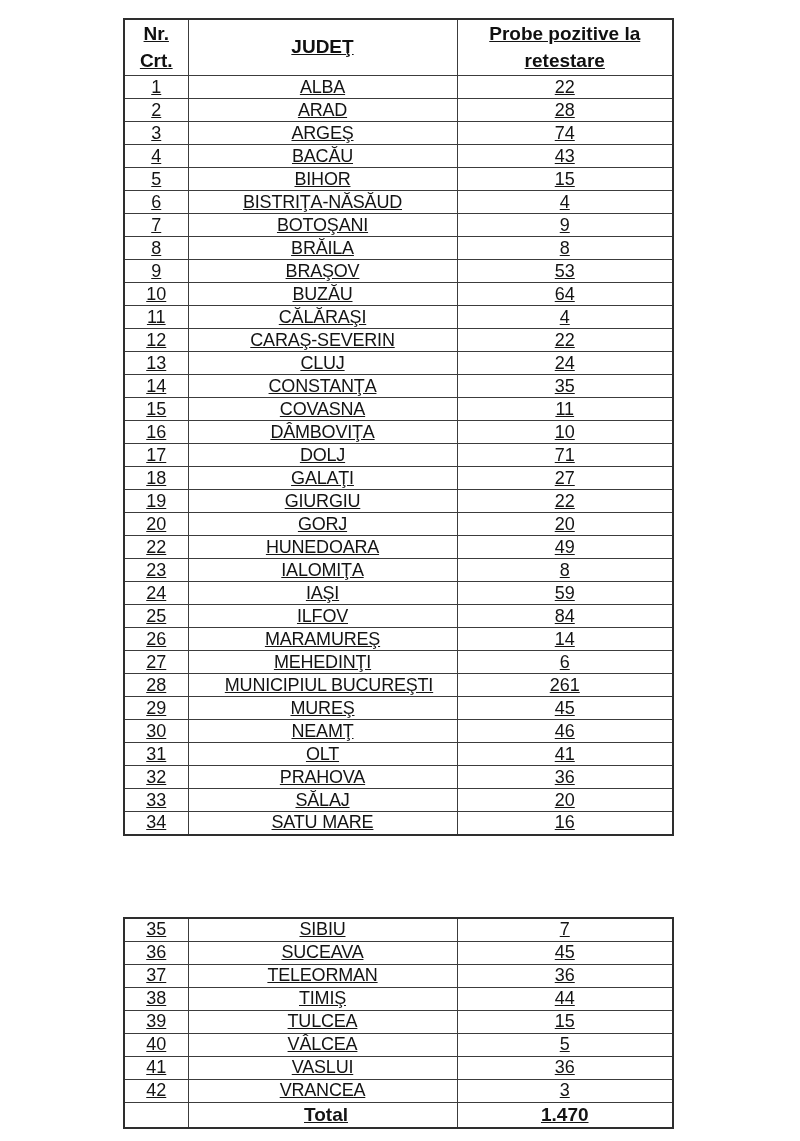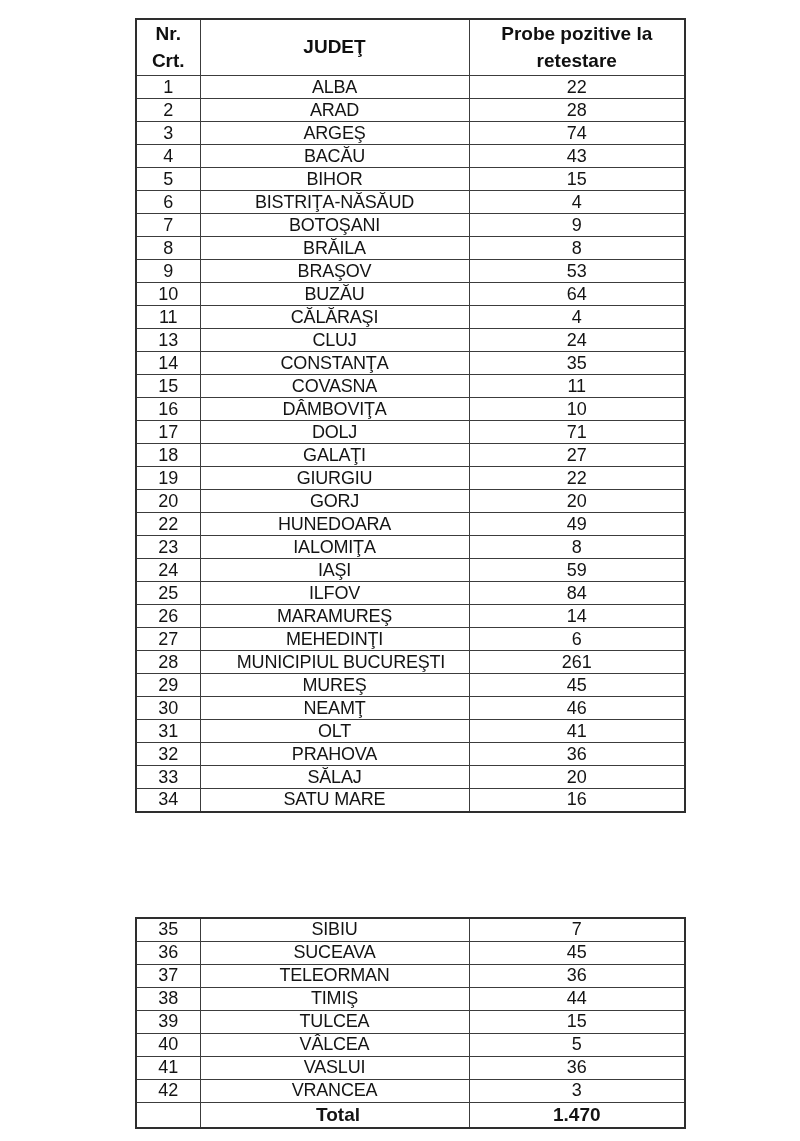--- a/index.html
+++ b/index.html
@@ -7,25 +7,26 @@
     position: relative;
     width: 800px;
     height: 1141px;
     background: #ffffff;
     overflow: hidden;
     font-family: "Liberation Sans", sans-serif;
     color: #141414;
   }
   table.t {
     position: absolute;
-    left: 135px;
+    left: 123px;
     width: 549px;
     border-collapse: collapse;
     table-layout: fixed;
     border: 2px solid #2e2e2e;
+    text-decoration: underline;
   }
   .t1 { top: 18px; }
   .t2 { top: 917px; border-top: none; }
   .t th, .t td {
     border: 1.5px solid #3c3c3c;
     vertical-align: middle;
     padding: 0;
     overflow: hidden;
     white-space: nowrap;
   }
@@ -122,20 +123,25 @@
           <td class="c1">10</td>
           <td class="c2">BUZĂU</td>
           <td class="c3">64</td>
         </tr>
         <tr>
           <td class="c1">11</td>
           <td class="c2">CĂLĂRAŞI</td>
           <td class="c3">4</td>
         </tr>
         <tr>
+          <td class="c1">12</td>
+          <td class="c2">CARAŞ-SEVERIN</td>
+          <td class="c3">22</td>
+        </tr>
+        <tr>
           <td class="c1">13</td>
           <td class="c2">CLUJ</td>
           <td class="c3">24</td>
         </tr>
         <tr>
           <td class="c1">14</td>
           <td class="c2">CONSTANŢA</td>
           <td class="c3">35</td>
         </tr>
         <tr>

